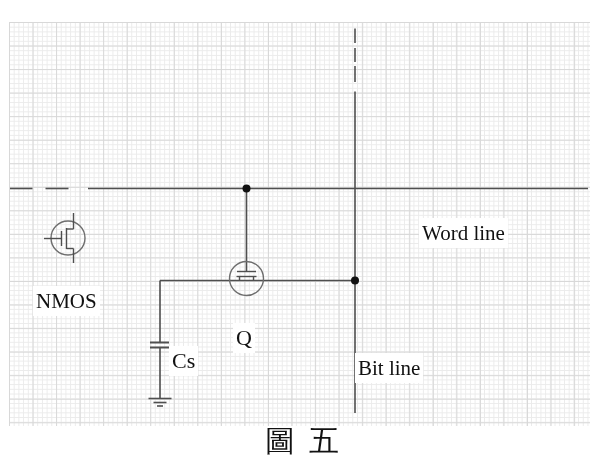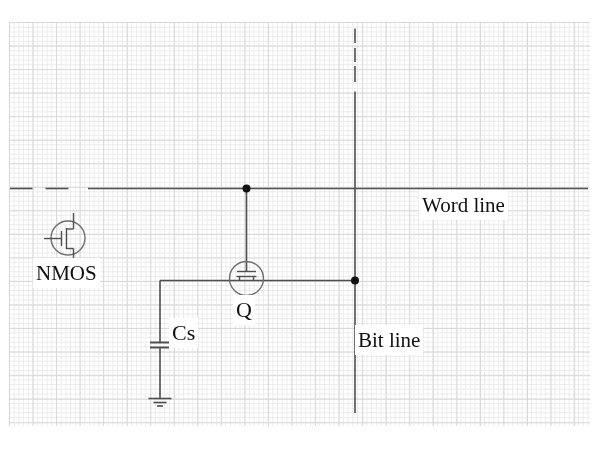--- a/index.html
+++ b/index.html
@@ -25,20 +25,21 @@
   .wire-thin{stroke:var(--wire,#4f4f4f);stroke-width:1.4;fill:none;}
   .outline{stroke:var(--symbol-outline,#6e6e6e);stroke-width:1.4;fill:none;}
   .plate{stroke:var(--wire,#4f4f4f);stroke-width:2;fill:none;}
   .dot{fill:var(--junction-dot,#111);stroke:none;}
   .lbl{
     position:absolute;
     font-size:21px;line-height:22px;
     background:var(--background,#fff);
     padding:4px 3px;
     white-space:nowrap;
+    margin-top:28px;
   }
   .lbl-q{font-size:22px;}
   .lbl-cs{font-size:22px;}
   .caption{
     position:absolute;left:0;top:424px;width:604px;
     text-align:center;
     font-size:30px;line-height:34px;
     letter-spacing:14px;padding-left:14px;box-sizing:border-box;
     background:transparent;
   }
@@ -108,13 +109,14 @@
   <div class="lbl" style="left:419px;top:190px;">Word line</div>
 
   <div class="lbl" style="left:33px;top:258px;">NMOS</div>
 
   <div class="lbl" style="left:355px;top:325px;">Bit line</div>
 
   <div class="lbl lbl-q" style="left:233px;top:295px;">Q</div>
 
   <div class="lbl lbl-cs" style="left:169px;top:318px;">Cs</div>
 
+  <div class="caption">圖五</div>
 </div>
 
 </body></html>

